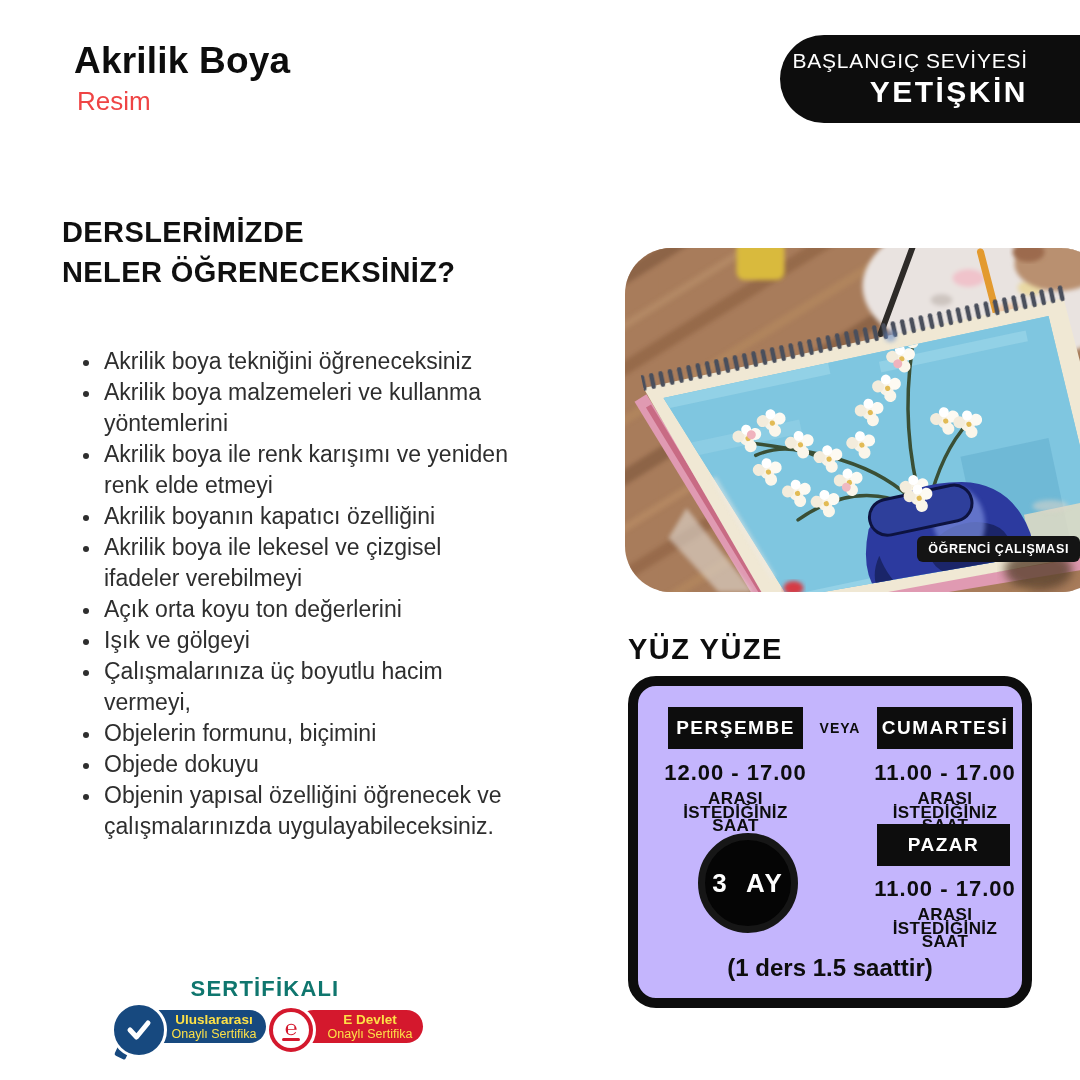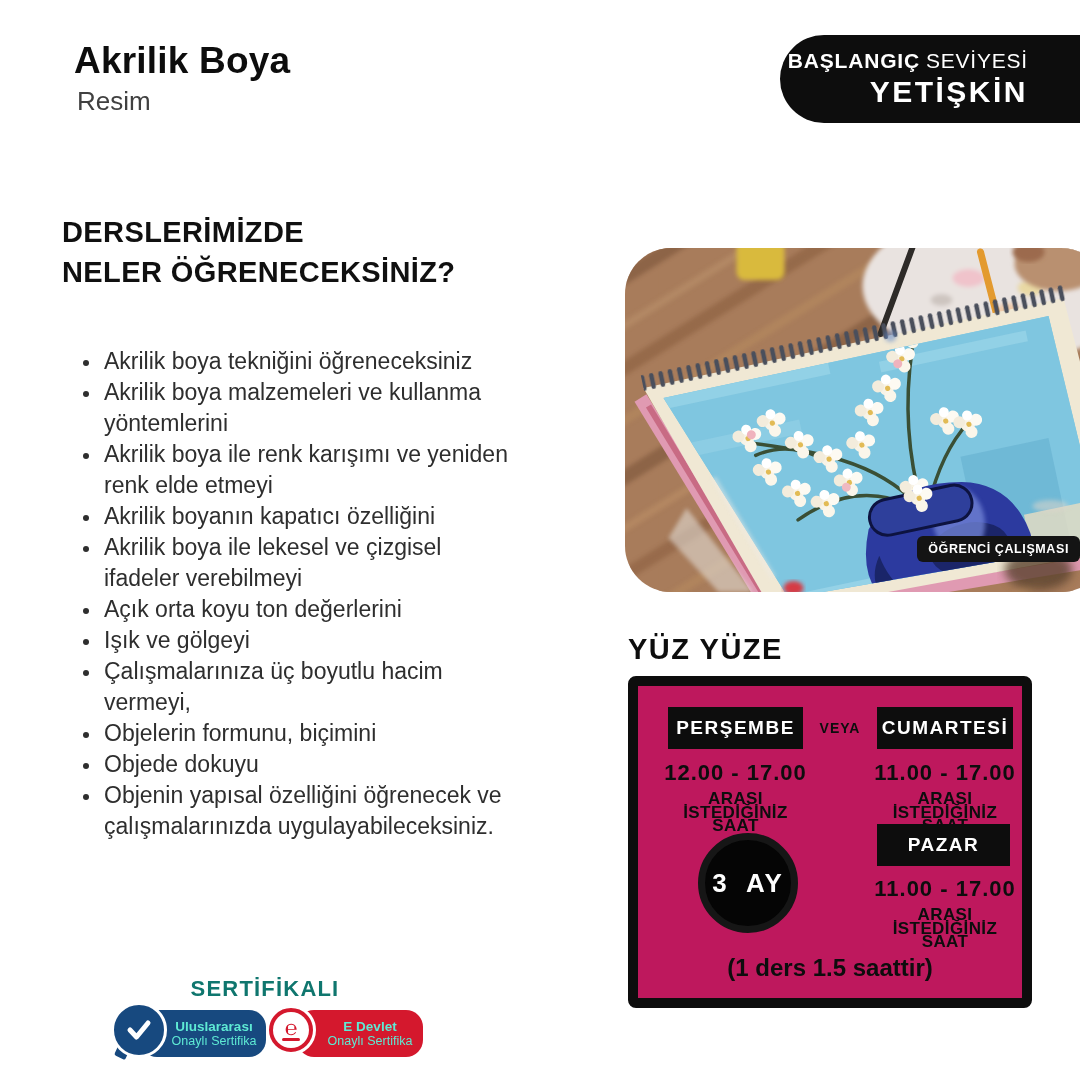--- a/index.html
+++ b/index.html
@@ -2,26 +2,26 @@
 <html><head>
 <meta charset="utf-8">
 <style>
   html,body{margin:0;padding:0;background:#fff;}
   .canvas{position:relative;width:1080px;height:1080px;background:#ffffff;overflow:hidden;
           font-family:"Liberation Sans",sans-serif;color:#111;}
 
   
   .page-title{position:absolute;left:74px;top:40px;font-size:37px;font-weight:bold;
               letter-spacing:.2px;color:#0d0d0d;}
-  .page-subtitle{position:absolute;left:77px;top:86px;font-size:26px;color:#404040;}
+  .page-subtitle{position:absolute;left:77px;top:86px;font-size:26px;color:#ef4444;}
   .level-badge{position:absolute;left:780px;top:35px;right:0;height:88px;background:#0d0d0d;
                border-radius:44px 0 0 44px;color:#fff;display:flex;flex-direction:column;
                justify-content:center;align-items:flex-end;padding-right:52px;box-sizing:border-box;}
   .level-line1{font-size:21px;letter-spacing:.8px;}
-  .level-line1 .b{font-weight:bold;}
+  .level-line1 .b{font-weight:normal;}
   .level-line1 .r{font-weight:normal;margin-left:6px;}
   .level-line2{font-size:30px;font-weight:bold;letter-spacing:2.5px;margin-top:2px;}
 
   
   .section-heading{position:absolute;left:62px;top:212px;font-size:29px;font-weight:bold;
                    line-height:40px;letter-spacing:.4px;color:#101010;}
   .bullet-list{position:absolute;left:70px;top:346px;width:452px;margin:0;padding:0 0 0 32px;
                font-size:23px;line-height:31px;color:#2e2e2e;}
   .bullet-list li{padding-left:2px;max-width:414px;}
   .bullet-list li::marker{color:#2e2e2e;font-size:20px;}
@@ -31,21 +31,21 @@
          overflow:hidden;background:#a87c5b;}
   .photo svg{display:block;width:100%;height:100%;}
   .photo-caption{position:absolute;right:27px;bottom:30px;background:#141414;color:#fff;
                  font-size:12.5px;font-weight:bold;letter-spacing:.6px;padding:6px 11px;
                  border-radius:6px;}
 
   
   .schedule-title{position:absolute;left:628px;top:633px;width:404px;text-align:left;
                   font-size:29px;font-weight:bold;letter-spacing:1.5px;color:#0d0d0d;}
   .schedule-box{position:absolute;left:628px;top:676px;width:404px;height:332px;
-                background:#be185d;border:10px solid #0d0d0d;border-radius:8px;box-sizing:border-box;}
+                background:#c4b5fd;border:10px solid #0d0d0d;border-radius:28px;box-sizing:border-box;}
   .day-chip{position:absolute;background:#0d0d0d;color:#fff;display:flex;align-items:center;
             justify-content:center;font-weight:bold;font-size:19px;letter-spacing:1.5px;}
   .chip-thu{left:30px;top:21px;width:135px;height:42px;}
   .chip-sat{left:239px;top:21px;width:136px;height:42px;}
   .chip-sun{left:239px;top:138px;width:133px;height:42px;}
   .or-label{position:absolute;left:165px;top:34px;width:74px;text-align:center;
             font-size:14px;font-weight:bold;letter-spacing:1px;color:#0d0d0d;}
   .hours{position:absolute;font-size:22px;font-weight:bold;letter-spacing:1px;text-align:center;color:#0d0d0d;}
   .hours-thu{left:10px;top:74px;width:175px;}
   .hours-sat{left:219px;top:74px;width:176px;}
@@ -59,21 +59,21 @@
   .duration-badge{position:absolute;left:60px;top:147px;width:100px;height:100px;border-radius:50%;
                   background:#050505;border:7px solid #161616;box-sizing:border-box;display:flex;
                   align-items:center;justify-content:center;color:#fff;font-size:26px;font-weight:bold;
                   letter-spacing:2px;white-space:pre;}
   .schedule-footnote{position:absolute;left:0;right:0;top:268px;text-align:center;font-size:24px;
                      font-weight:bold;color:#0d0d0d;}
 
   
   .cert-title{position:absolute;left:115px;top:976px;width:300px;text-align:center;font-size:22px;
               font-weight:bold;letter-spacing:1.2px;color:#0f766e;}
-  .cert-pill{position:absolute;top:1010px;height:47px;border-radius:17px;color:#5eead4;display:flex;
+  .cert-pill{position:absolute;top:1010px;height:33px;border-radius:17px;color:#fde047;display:flex;
              flex-direction:column;align-items:center;justify-content:center;box-sizing:border-box;}
   .pill-intl{left:140px;width:126px;background:#17497f;padding-left:22px;}
   .pill-edev{left:297px;width:126px;background:#d4182d;padding-left:20px;}
   .cert-pill .l1{font-size:13.5px;font-weight:bold;line-height:15px;}
   .cert-pill .l2{font-size:12.5px;line-height:14px;}
   .cert-circle{position:absolute;border-radius:50%;box-sizing:content-box;}
   .circ-intl{left:111px;top:1002px;width:50px;height:50px;background:#17497f;border:3px solid #fff;
              display:flex;align-items:center;justify-content:center;}
   .circ-intl-tail{position:absolute;left:116px;top:1046px;width:12px;height:12px;background:#17497f;
                   transform:rotate(25deg);border-radius:2px;}

